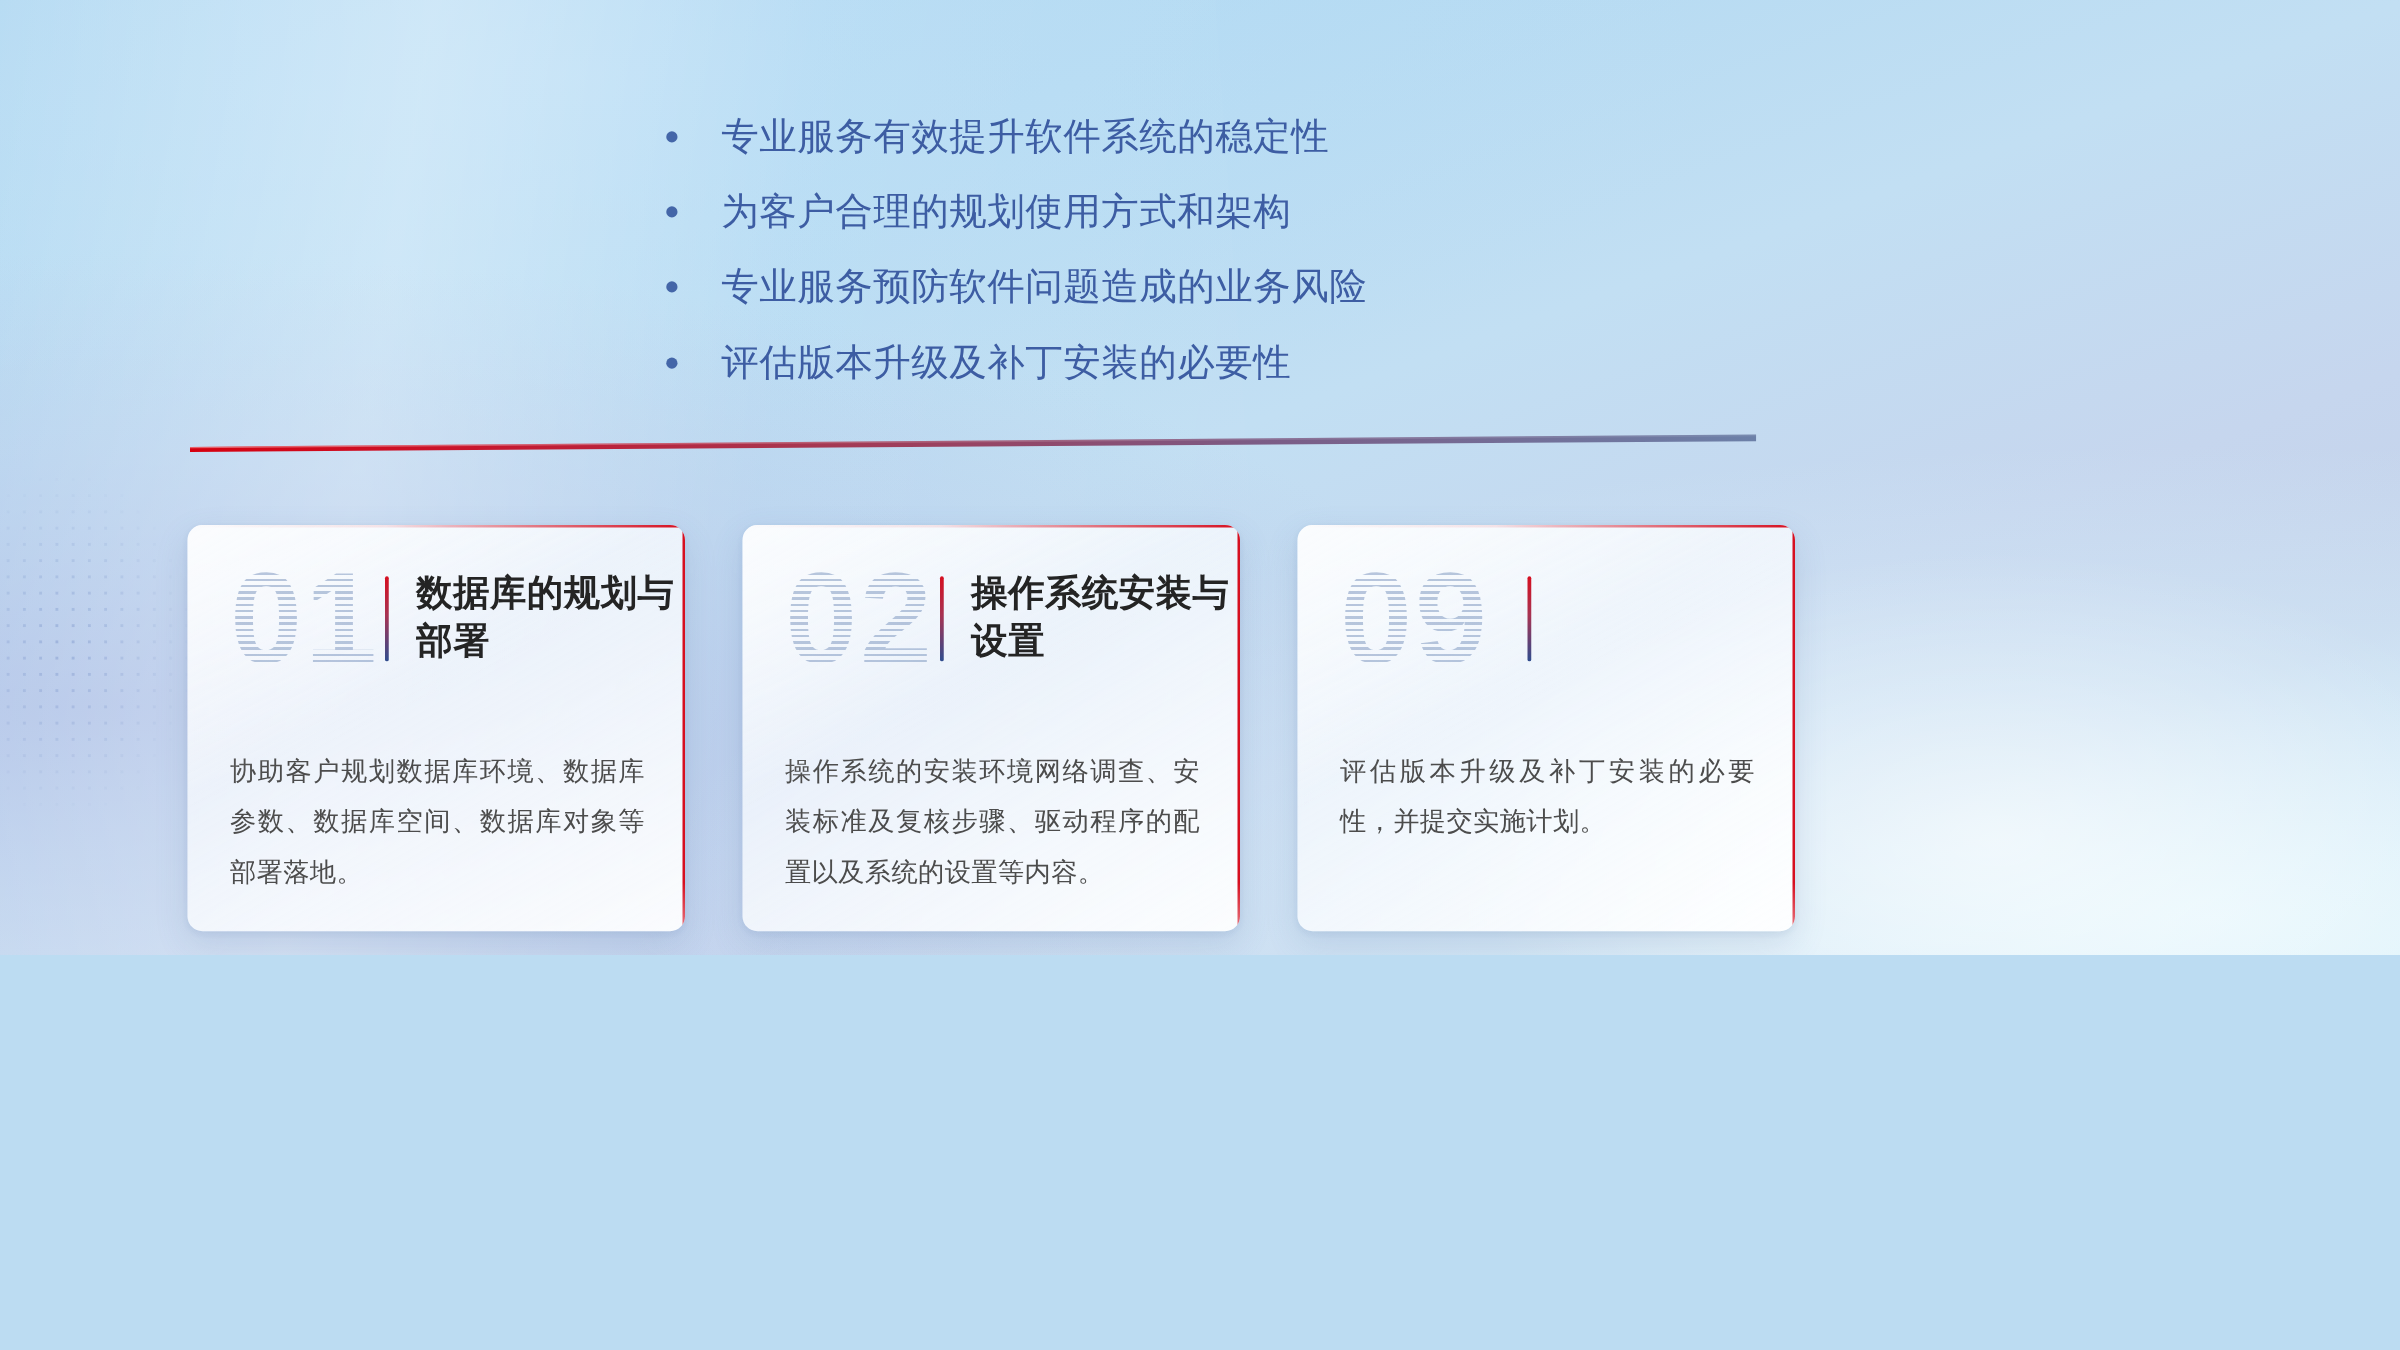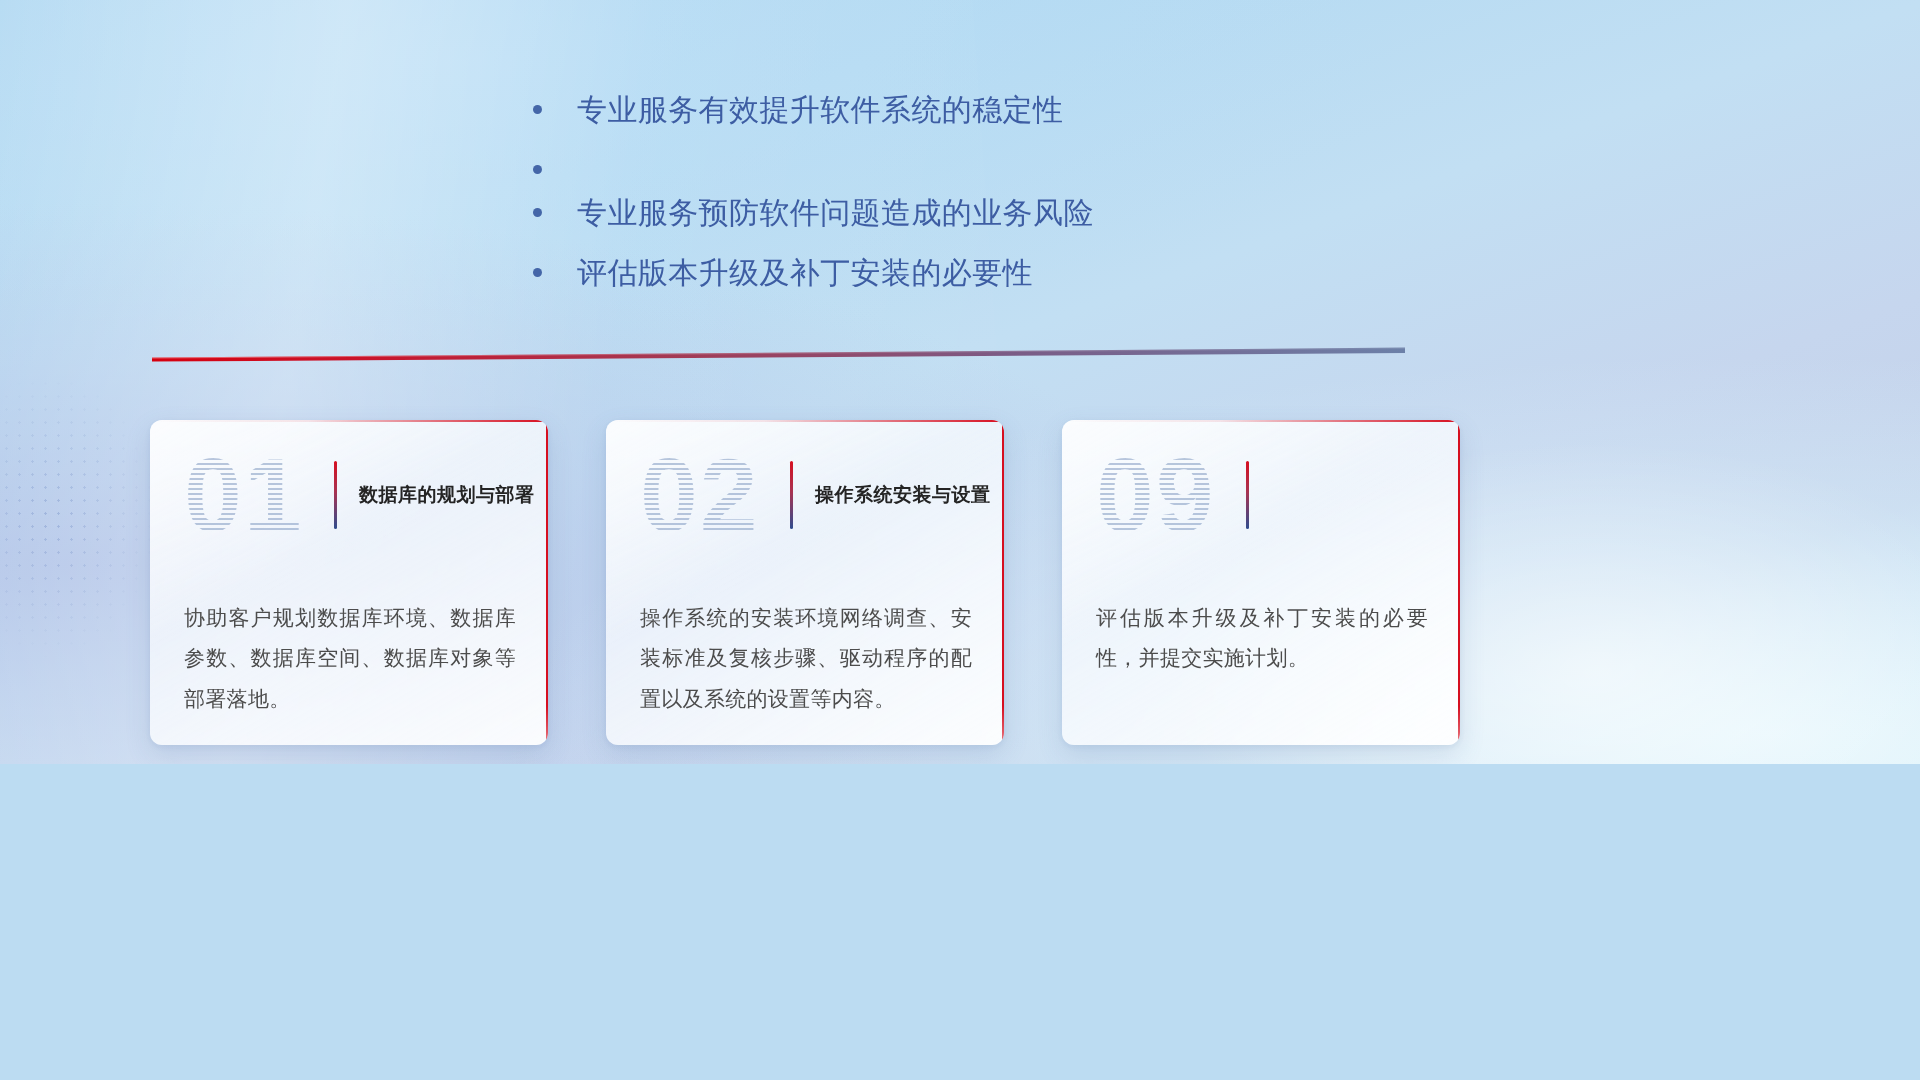--- a/index.html
+++ b/index.html
@@ -58,21 +58,21 @@
 
   
   .divider{
     position:absolute;left:152px;top:347px;width:1253px;height:16px;
   }
   .divider svg{display:block;width:100%;height:100%;}
 
   
   .cards{
     position:absolute;left:150px;top:420px;
-    display:flex;gap:58px;
+    display:flex;gap:46px;
   }
   .card{
     position:relative;width:398px;height:325px;
     border-radius:12px;
     background:
       linear-gradient(150deg, rgba(255,255,255,.86) 0%, rgba(250,252,255,.72) 40%, rgba(255,255,255,.92) 100%);
     box-shadow:0 10px 26px rgba(80,110,160,.16), 0 2px 6px rgba(80,110,160,.10);
     overflow:hidden;
     backdrop-filter:blur(2px);
   }
@@ -112,21 +112,21 @@
     filter:blur(.15px);
     user-select:none;
     width:148px;
   }
   .title-rule{
     width:3px;height:68px;margin:0 22px 0 2px;border-radius:2px;
     background:linear-gradient(180deg,#d60f20 0%,#a73352 46%,#2f4c8e 100%);
     flex:0 0 auto;
   }
   .card-title{
-    font-size:19px;line-height:1.30;font-weight:700;
+    font-size:29px;line-height:1.30;font-weight:700;
     color:#242424;letter-spacing:.5px;
     max-width:215px;
   }
   .card-body{
     padding:28px 32px 0 34px;
     font-size:21px;line-height:1.92;
     color:#4c4c4c;letter-spacing:.3px;
     text-align:justify;
   }
 </style>
@@ -141,20 +141,21 @@
 
   <div class="bullets">
 
     <div class="bullet-row">
       <span class="bullet-dot"></span>
       <span class="bullet-text">专业服务有效提升软件系统的稳定性</span>
     </div>
 
     <div class="bullet-row">
       <span class="bullet-dot"></span>
+      <span class="bullet-text">为客户合理的规划使用方式和架构</span>
     </div>
 
     <div class="bullet-row">
       <span class="bullet-dot"></span>
       <span class="bullet-text">专业服务预防软件问题造成的业务风险</span>
     </div>
 
     <div class="bullet-row">
       <span class="bullet-dot"></span>
       <span class="bullet-text">评估版本升级及补丁安装的必要性</span>

